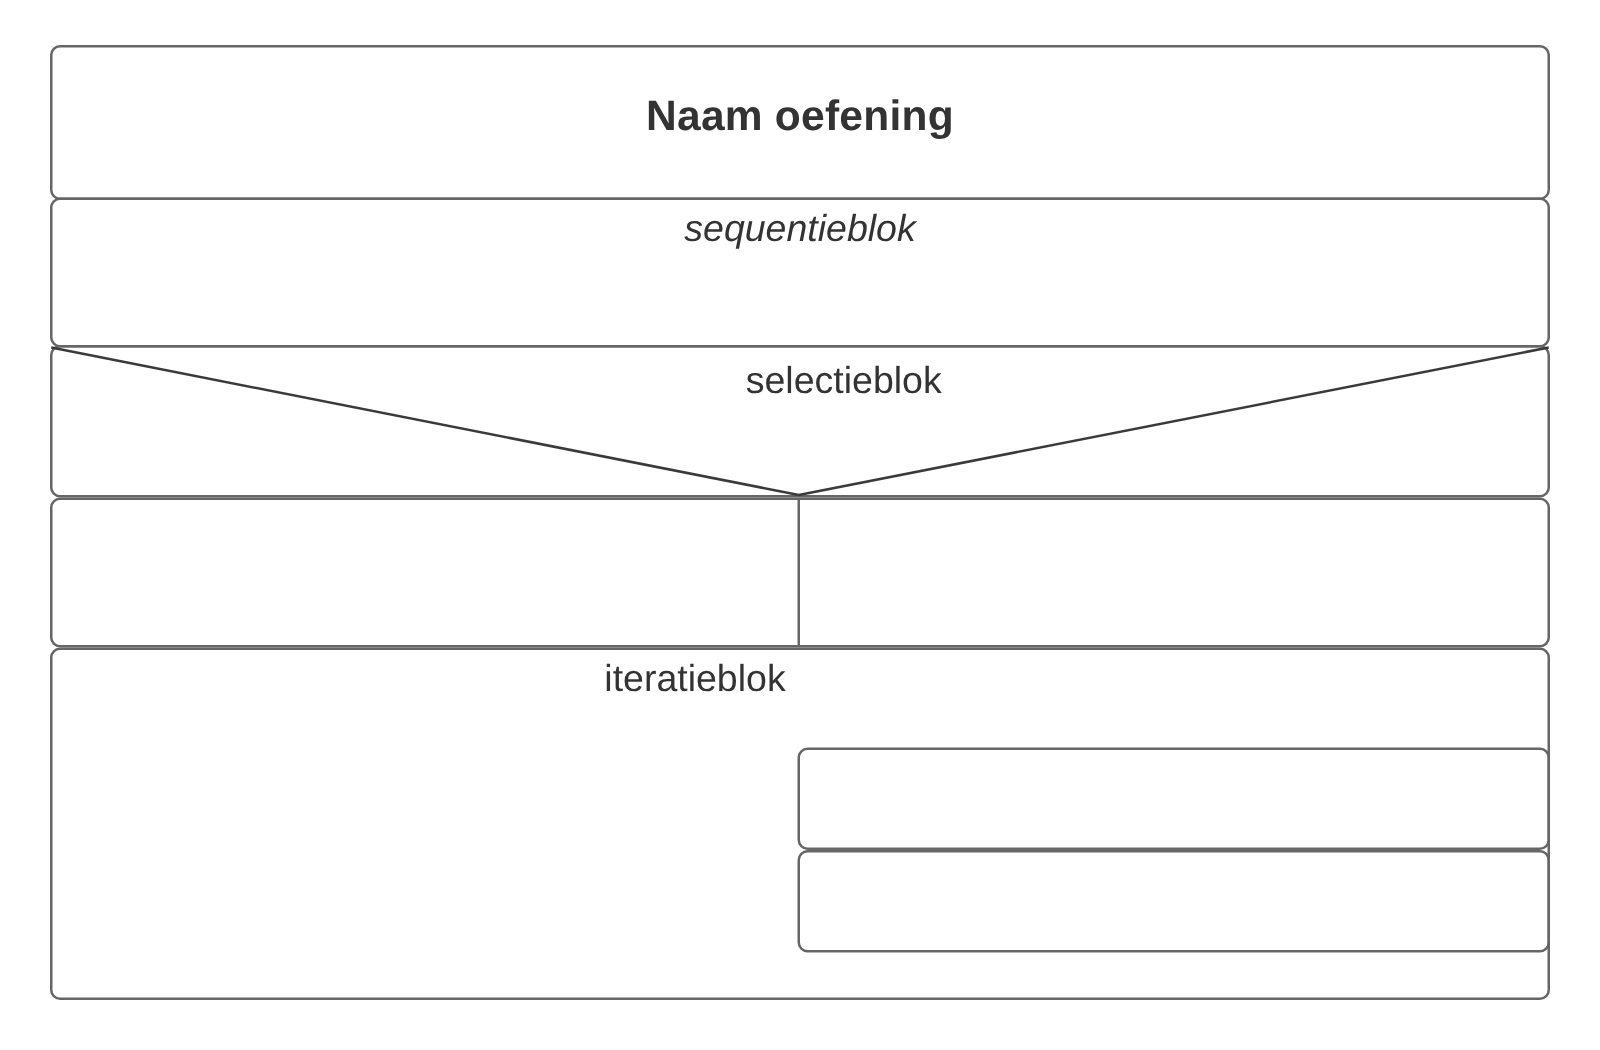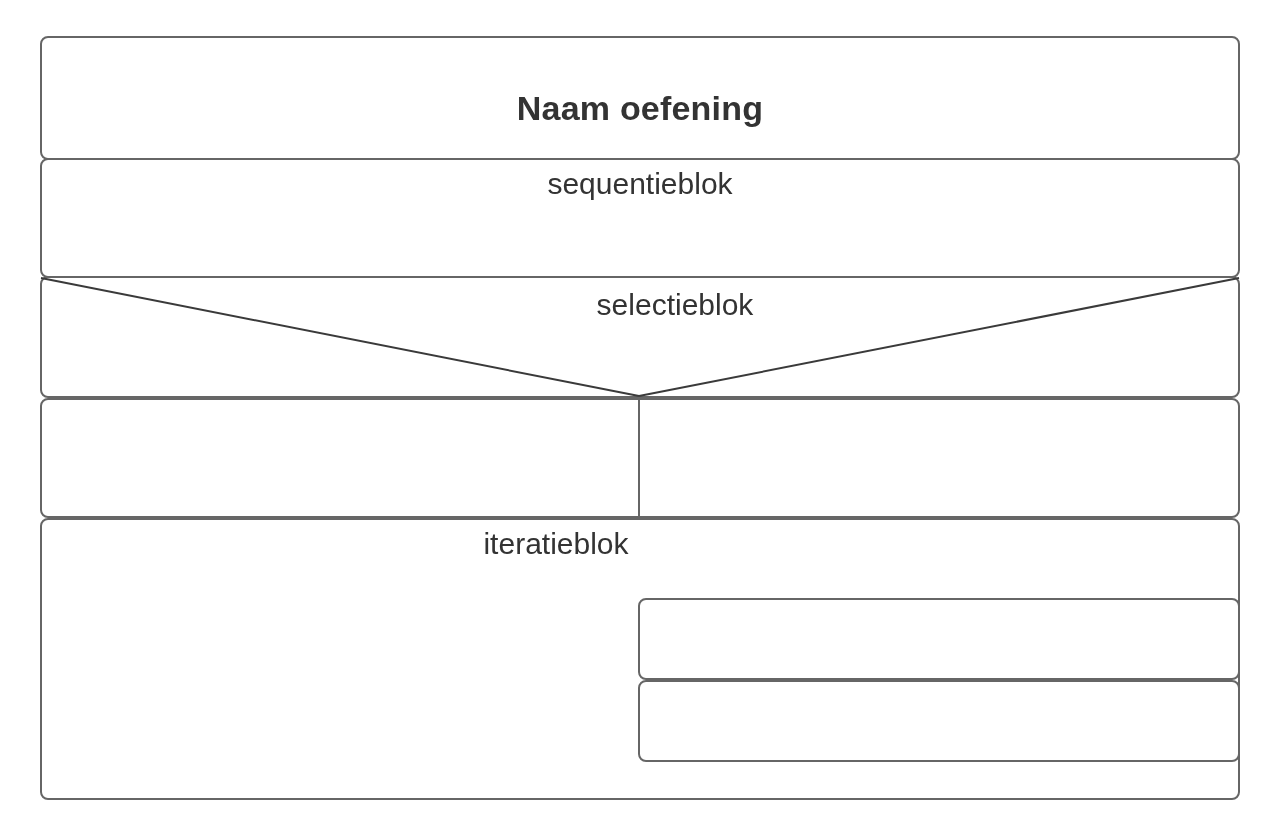--- a/index.html
+++ b/index.html
@@ -66,24 +66,24 @@
     width: 2px;
     background: #666666;
   }
 </style>
 </head>
 <body>
 
 <div id="stage">
 
   <div class="box" style="left:40px; top:36px; width:1200px; height:124px;"></div>
-  <div class="label title" style="left:40px; top:91px; width:1180px;padding-left:20px;">Naam oefening</div>
+  <div class="label title" style="left:40px; top:76px; width:1180px;padding-left:20px;">Naam oefening</div>
 
   <div class="box" style="left:40px; top:158px; width:1200px; height:120px;"></div>
-  <div class="label section" style="left:40px; top:169px; width:1200px;">sequentieblok</div>
+  <div class="label section" style="left:40px; top:169px; width:1200px;font-style:italic;">sequentieblok</div>
 
   <div class="box" style="left:40px; top:276px; width:1200px; height:122px;"></div>
   <div class="label section" style="left:40px; top:290px; width:1270px;">selectieblok</div>
 
   <svg id="vlines" viewBox="0 0 1280 840">
     <line x1="41" y1="278" x2="639" y2="396" stroke="#3a3a3a" stroke-width="2"></line>
     <line x1="639" y1="396" x2="1239" y2="278" stroke="#3a3a3a" stroke-width="2"></line>
   </svg>
 
   <div class="box" style="left:40px; top:398px; width:1200px; height:120px;"></div>

